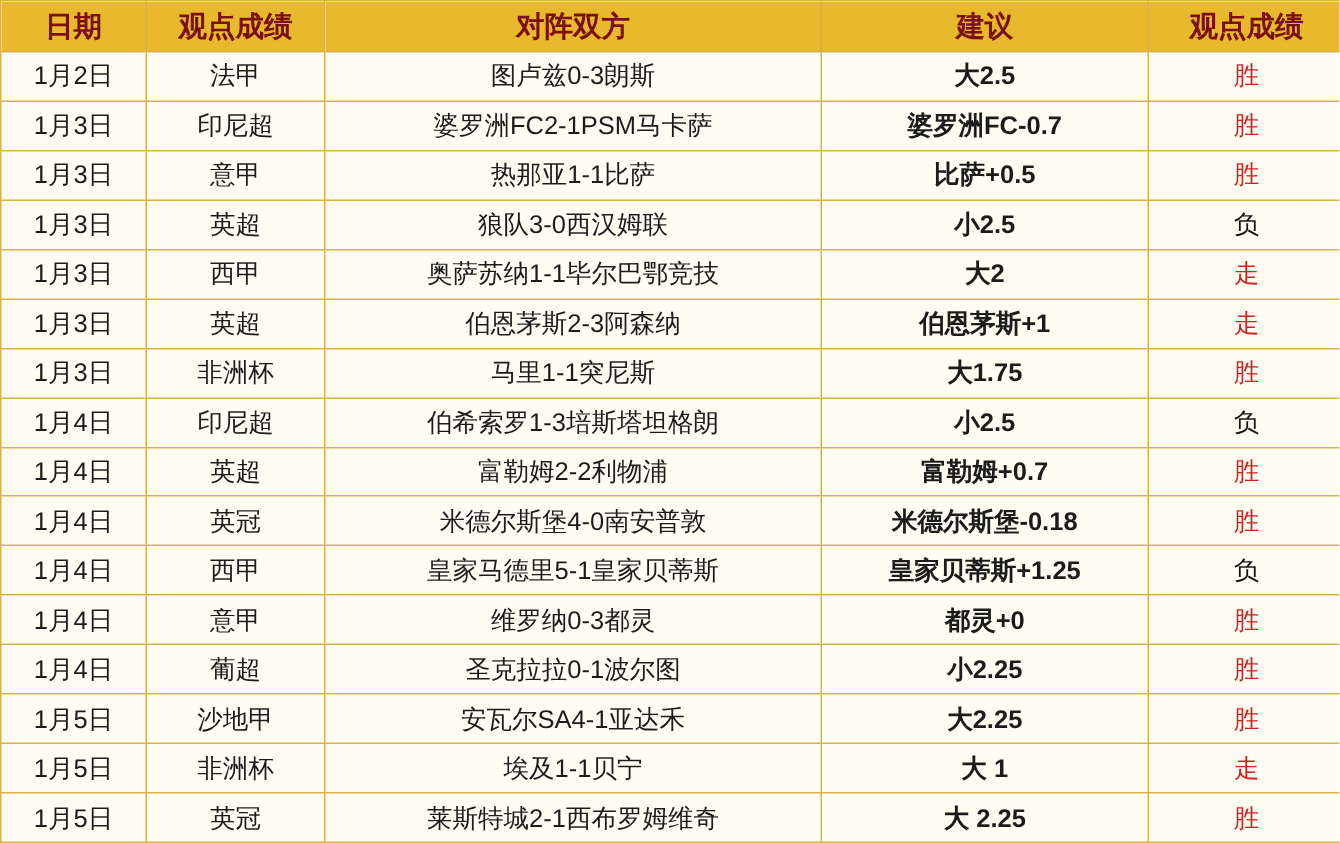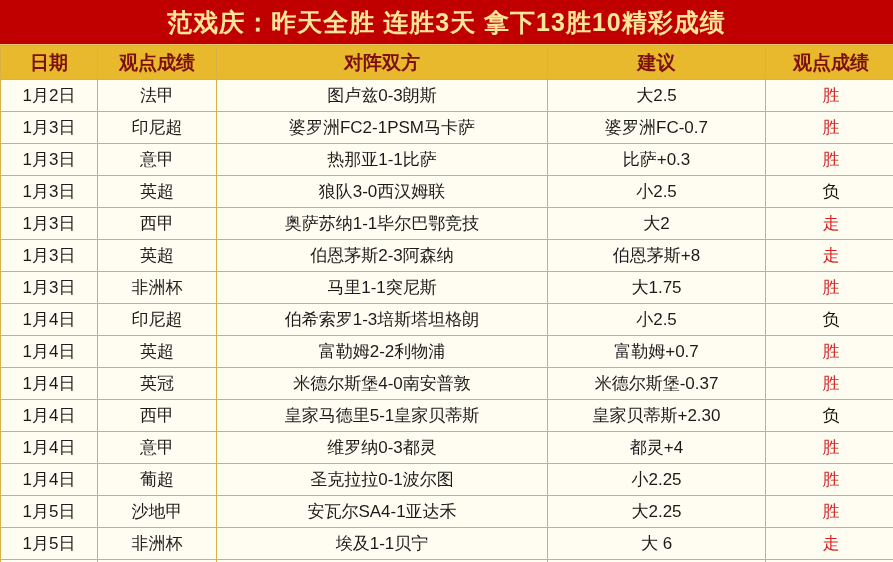--- a/index.html
+++ b/index.html
@@ -57,37 +57,36 @@
   }
   tbody td {
     background: #fffdf2;
     height: 31px;
     font-size: 17px;
     color: #1b1b1b;
   }
   tbody tr td.col-date { width: 96px; }
   tbody tr td.col-league { width: 118px; }
   tbody tr td.col-match { width: 330px; margin-left: 26px; }
-  tbody tr td.col-advice { width: 217px; }
+  tbody tr td.col-advice { width: 217px; font-weight: bold; }
   tbody tr td.col-result { width: 130px; }
   thead th.col-date { width: 96px; }
   thead th.col-league { width: 118px; }
   thead th.col-match { width: 330px; }
   thead th.col-advice { width: 217px; }
   thead th.col-result { width: 130px; }
   .res-win { color: #d21f1f; font-weight: normal; }
   .res-lose { color: #111111; }
   .res-draw { color: #d21f1f; }
 </style>
 </head>
 <body>
 
 <div id="sheet">
 
-  <div class="title-bar">范戏庆：昨天全胜  连胜3天  拿下13胜10精彩成绩</div>
 
   <table class="grid">
     <thead>
       <tr>
         <th class="col-date">日期</th>
         <th class="col-league">观点成绩</th>
         <th class="col-match">对阵双方</th>
         <th class="col-advice">建议</th>
         <th class="col-result">观点成绩</th>
       </tr>
@@ -104,42 +103,42 @@
           <td class="col-date">1月3日</td>
           <td class="col-league">印尼超</td>
           <td class="col-match">婆罗洲FC2-1PSM马卡萨</td>
           <td class="col-advice">婆罗洲FC-0.7</td>
           <td class="col-result res-win">胜</td>
         </tr>
         <tr>
           <td class="col-date">1月3日</td>
           <td class="col-league">意甲</td>
           <td class="col-match">热那亚1-1比萨</td>
-          <td class="col-advice">比萨+0.3</td>
+          <td class="col-advice">比萨+0.5</td>
           <td class="col-result res-win">胜</td>
         </tr>
         <tr>
           <td class="col-date">1月3日</td>
           <td class="col-league">英超</td>
           <td class="col-match">狼队3-0西汉姆联</td>
           <td class="col-advice">小2.5</td>
           <td class="col-result res-lose">负</td>
         </tr>
         <tr>
           <td class="col-date">1月3日</td>
           <td class="col-league">西甲</td>
           <td class="col-match">奥萨苏纳1-1毕尔巴鄂竞技</td>
           <td class="col-advice">大2</td>
           <td class="col-result res-draw">走</td>
         </tr>
         <tr>
           <td class="col-date">1月3日</td>
           <td class="col-league">英超</td>
           <td class="col-match">伯恩茅斯2-3阿森纳</td>
-          <td class="col-advice">伯恩茅斯+8</td>
+          <td class="col-advice">伯恩茅斯+1</td>
           <td class="col-result res-draw">走</td>
         </tr>
         <tr>
           <td class="col-date">1月3日</td>
           <td class="col-league">非洲杯</td>
           <td class="col-match">马里1-1突尼斯</td>
           <td class="col-advice">大1.75</td>
           <td class="col-result res-win">胜</td>
         </tr>
         <tr>
@@ -153,56 +152,56 @@
           <td class="col-date">1月4日</td>
           <td class="col-league">英超</td>
           <td class="col-match">富勒姆2-2利物浦</td>
           <td class="col-advice">富勒姆+0.7</td>
           <td class="col-result res-win">胜</td>
         </tr>
         <tr>
           <td class="col-date">1月4日</td>
           <td class="col-league">英冠</td>
           <td class="col-match">米德尔斯堡4-0南安普敦</td>
-          <td class="col-advice">米德尔斯堡-0.37</td>
+          <td class="col-advice">米德尔斯堡-0.18</td>
           <td class="col-result res-win">胜</td>
         </tr>
         <tr>
           <td class="col-date">1月4日</td>
           <td class="col-league">西甲</td>
           <td class="col-match">皇家马德里5-1皇家贝蒂斯</td>
-          <td class="col-advice">皇家贝蒂斯+2.30</td>
+          <td class="col-advice">皇家贝蒂斯+1.25</td>
           <td class="col-result res-lose">负</td>
         </tr>
         <tr>
           <td class="col-date">1月4日</td>
           <td class="col-league">意甲</td>
           <td class="col-match">维罗纳0-3都灵</td>
-          <td class="col-advice">都灵+4</td>
+          <td class="col-advice">都灵+0</td>
           <td class="col-result res-win">胜</td>
         </tr>
         <tr>
           <td class="col-date">1月4日</td>
           <td class="col-league">葡超</td>
           <td class="col-match">圣克拉拉0-1波尔图</td>
           <td class="col-advice">小2.25</td>
           <td class="col-result res-win">胜</td>
         </tr>
         <tr>
           <td class="col-date">1月5日</td>
           <td class="col-league">沙地甲</td>
           <td class="col-match">安瓦尔SA4-1亚达禾</td>
           <td class="col-advice">大2.25</td>
           <td class="col-result res-win">胜</td>
         </tr>
         <tr>
           <td class="col-date">1月5日</td>
           <td class="col-league">非洲杯</td>
           <td class="col-match">埃及1-1贝宁</td>
-          <td class="col-advice">大 6</td>
+          <td class="col-advice">大 1</td>
           <td class="col-result res-draw">走</td>
         </tr>
         <tr>
           <td class="col-date">1月5日</td>
           <td class="col-league">英冠</td>
           <td class="col-match">莱斯特城2-1西布罗姆维奇</td>
           <td class="col-advice">大 2.25</td>
           <td class="col-result res-win">胜</td>
         </tr>
       </tbody>

